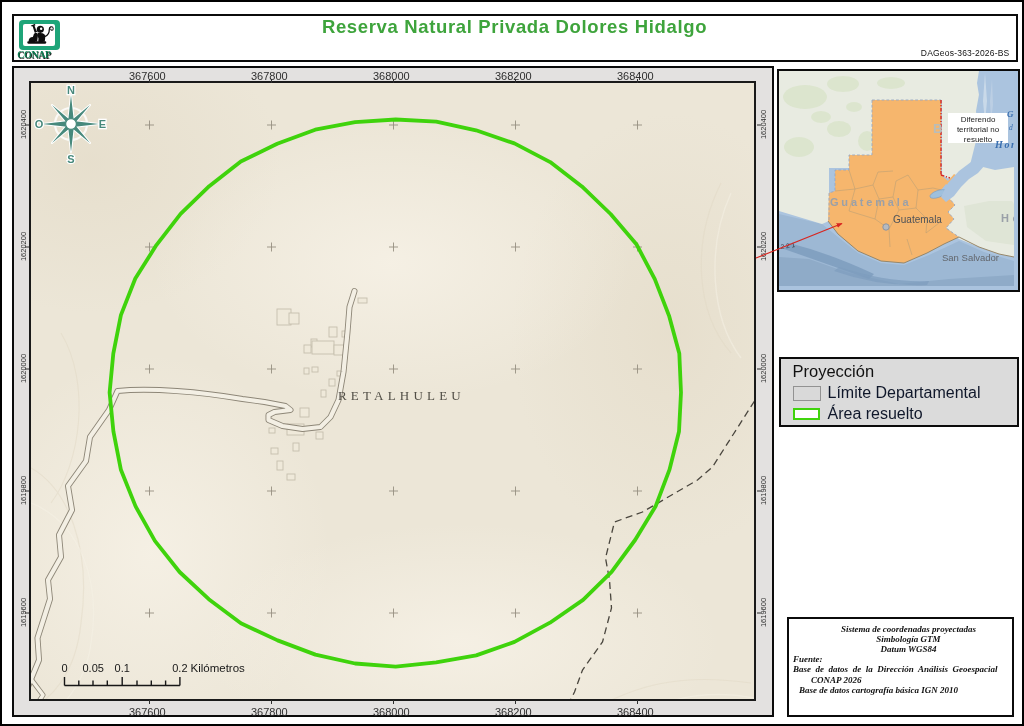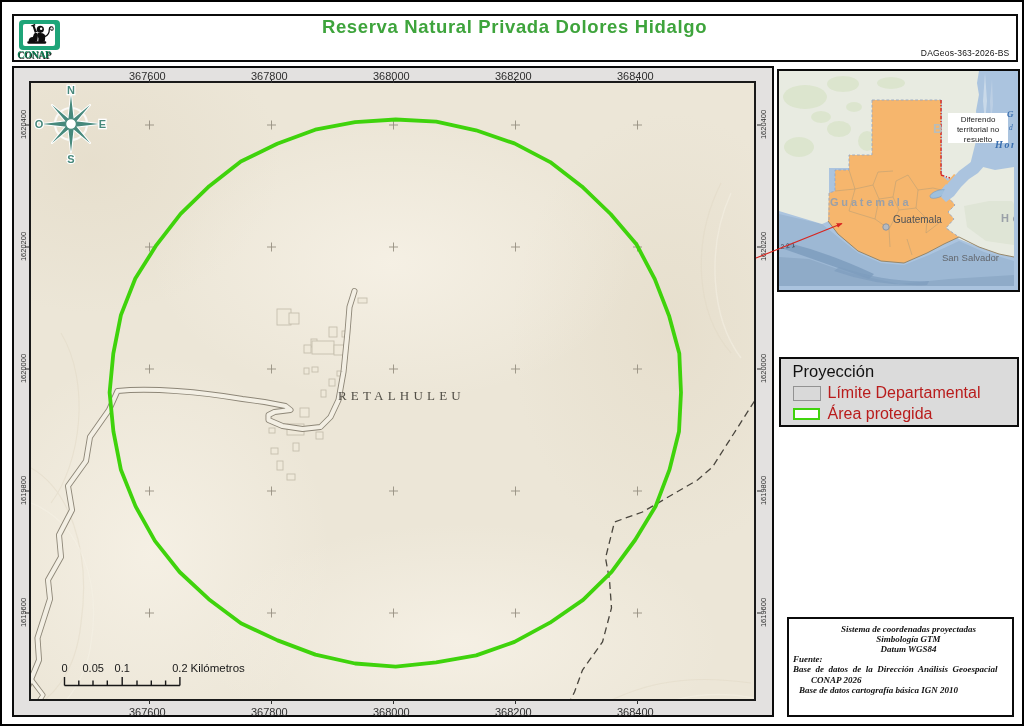--- a/index.html
+++ b/index.html
@@ -9,21 +9,21 @@
 .logo{position:absolute;left:5px;top:4px;width:41px;height:30px;background:#1ea579;border-radius:4px}
 .logoin{position:absolute;left:4.5px;top:3.5px;width:32px;height:22px;background:#fff;border-radius:2px}
 .conaptxt{position:absolute;left:0px;top:33px;width:41px;text-align:center;font-family:"Liberation Serif",serif;font-weight:bold;font-size:10px;letter-spacing:-.4px;color:#0c7d52;text-shadow:0.6px 0.8px 0 #222}
 .mapbox{position:absolute;left:11.5px;top:66px;width:758px;height:647px;border:2px solid #0b0b0b;background:#e3e1e0}
 .mapinner{position:absolute;left:15px;top:13px;width:723px;height:616px;border:2px solid #1a1a1a;background:#ece6d7;overflow:hidden}
 .blab{position:absolute;font-size:11px;color:#2e2e2e;width:40px;text-align:left}
 .vlab{position:absolute;font-size:7.5px;color:#2e2e2e;width:44px;text-align:center;transform:rotate(-90deg);transform-origin:center}
 .insetbox{position:absolute;left:776.5px;top:68.5px;width:239px;height:219px;border:2px solid #0b0b0b;background:#aac3de}
 .legend{position:absolute;left:778.5px;top:356.5px;width:236.5px;height:66px;border:2px solid #0b0b0b;background:#dbdbdb}
 .leg-title{position:absolute;left:12px;top:3px;font-size:16.5px;color:#111}
-.leg-row{position:absolute;left:12px;font-size:16px;color:#b91c1c}
+.leg-row{position:absolute;left:12px;font-size:16px;color:#0f172a}
 .sw1{position:absolute;left:12px;top:27px;width:26px;height:13px;background:#d9d9d9;border:1px solid #929292}
 .sw2{position:absolute;left:12px;top:49px;width:23px;height:8.5px;background:#fdfdfd;border:2.5px solid #3fd30c}
 .infobox{position:absolute;left:787px;top:617px;width:223px;height:96px;border:2px solid #0b0b0b;background:#fff;font-family:"Liberation Serif",serif;font-style:italic;font-weight:bold;font-size:9px;color:#101010}
 .infobox div{line-height:10.2px}
 .ictr{text-align:center;padding-left:16px}
 .overlay{position:absolute;left:0;top:0;width:1024px;height:726px;pointer-events:none}
 </style></head>
 <body>
 <div class="pageframe"></div>
 
@@ -273,21 +273,21 @@
     </g>
     <text x="2" y="178" font-size="6.5" fill="#31343c" transform="rotate(-8 2 178)">2 2 1</text>
   </svg>
 </div>
 
 <div class="legend">
   <div class="leg-title">Proyección</div>
   <div class="sw1"></div>
   <div class="leg-row" style="left:47px;top:25px">Límite Departamental</div>
   <div class="sw2"></div>
-  <div class="leg-row" style="left:47px;top:46.5px">Área protegida</div>
+  <div class="leg-row" style="left:47px;top:46.5px">Área resuelto</div>
 </div>
 
 <div class="infobox">
   <div class="ictr" style="margin-top:4.5px">Sistema de coordenadas proyectadas</div>
   <div class="ictr">Simbología GTM</div>
   <div class="ictr">Datum WGS84</div>
   <div style="margin-left:4px">Fuente:</div>
   <div style="margin-left:4px;word-spacing:2.3px">Base de datos de la Dirección Análisis Geoespacial</div>
   <div style="margin-left:22px">CONAP 2026</div>
   <div style="margin-left:10px">Base de datos cartografía básica IGN 2010</div>

